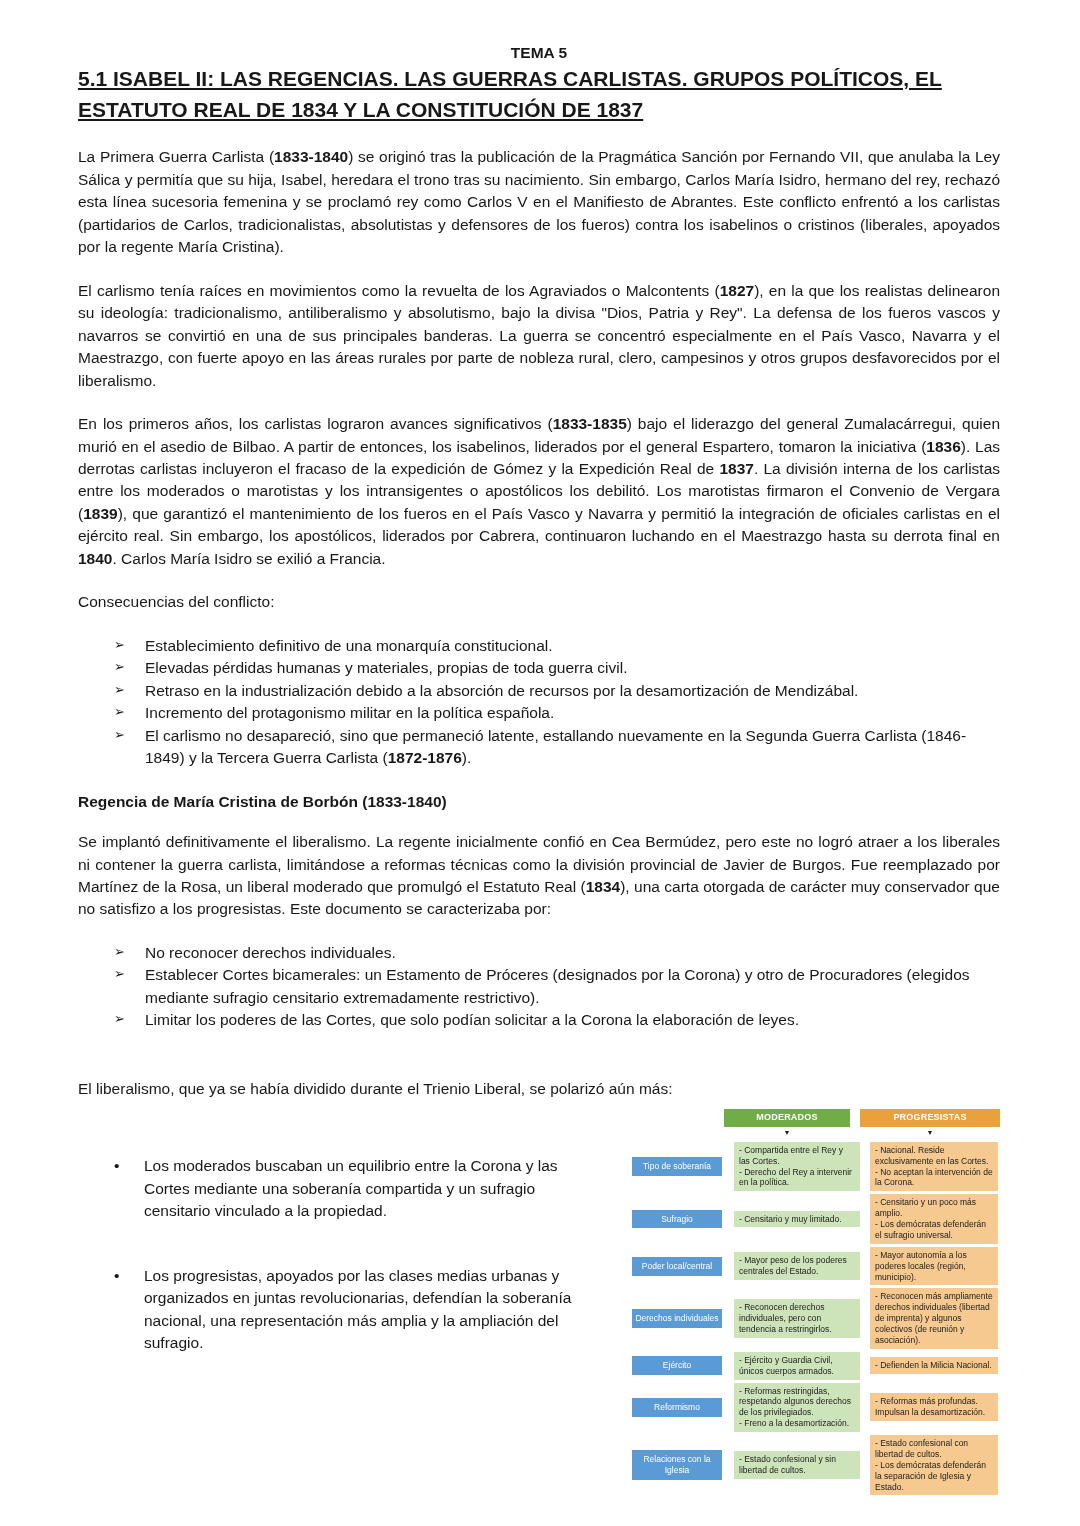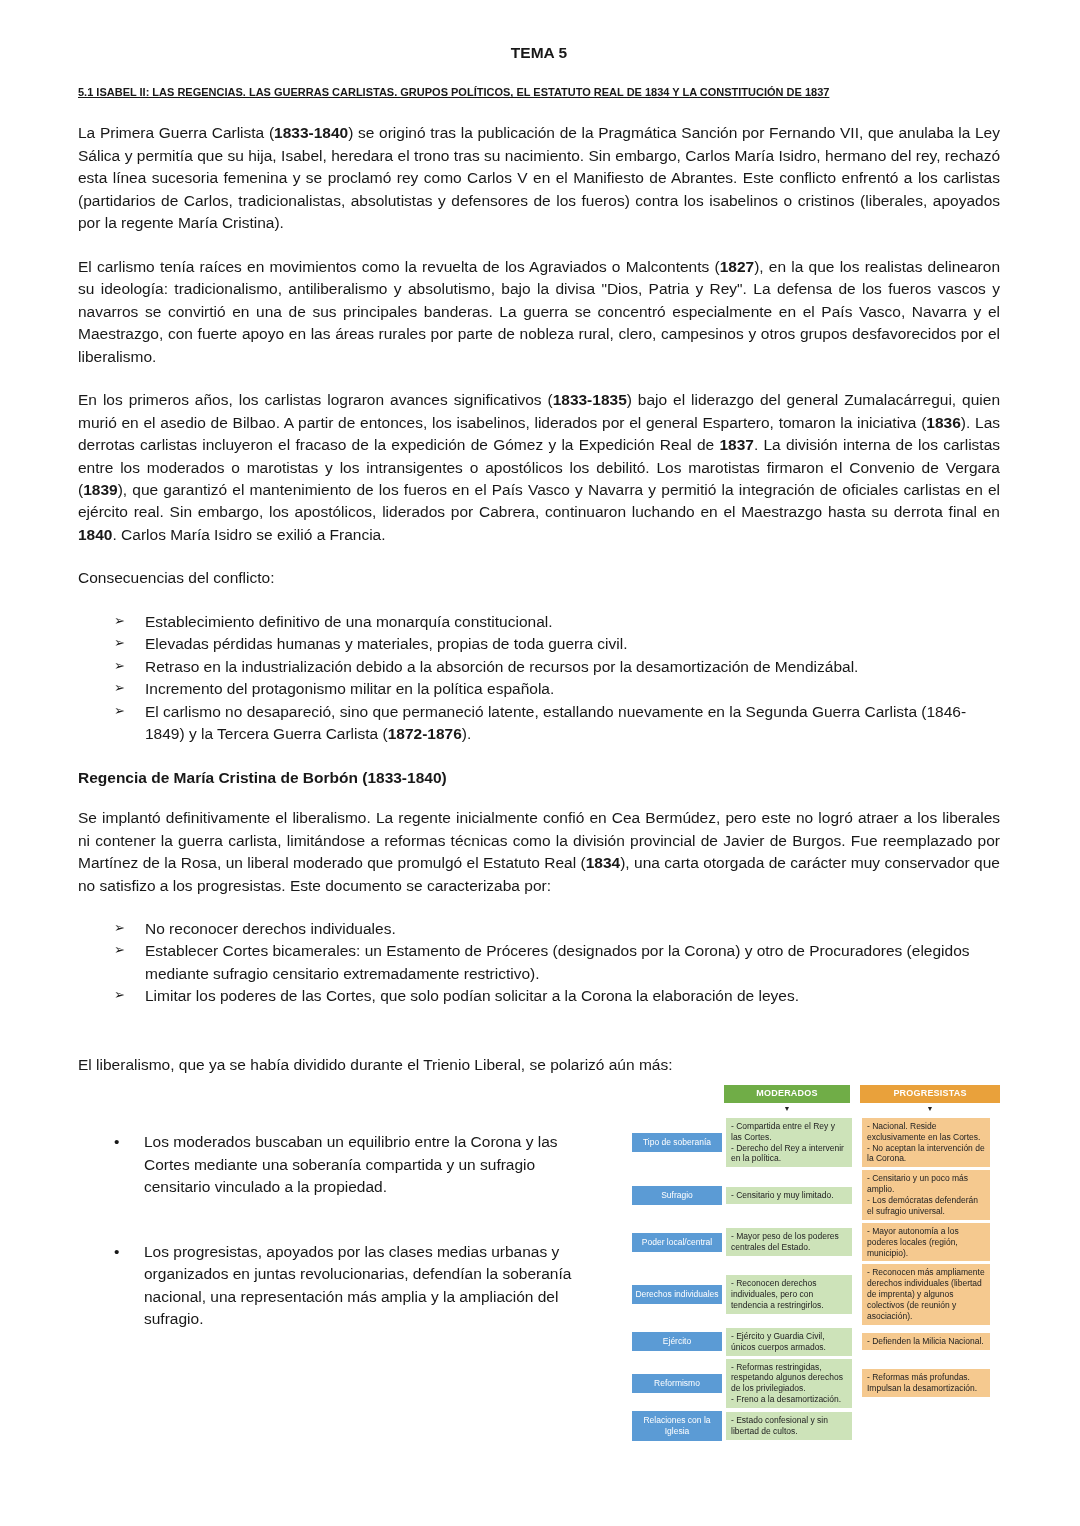--- a/index.html
+++ b/index.html
@@ -8,25 +8,25 @@
     height:1526px;
     background:#ffffff;
     color:#181818;
     font-family:"Liberation Sans", sans-serif;
     font-size:15.5px;
     line-height:1.45;
     overflow:hidden;
   }
   .page { padding:42px 80px 0 78px; }
 
-  .doc-title { text-align:center; font-weight:bold; margin-bottom:21px; }
+  .doc-title { text-align:center; font-weight:bold; }
   .doc-title div { line-height:1.45; }
 
   .section-heading {
-    font-size:11px;
+    font-size:21px;
     font-weight:bold;
     text-decoration:underline;
     margin-bottom:21px;
     line-height:1.45;
   }
 
   .para { text-align:justify; margin-bottom:21px; }
   .para b, .li-text b { font-weight:bold; }
 
   .sub-heading { font-size:15.5px; font-weight:bold; margin-bottom:18px; }
@@ -62,21 +62,21 @@
   .t-head.prog { width:140px; flex:none; margin-left:10px; background:var(--header-progresistas,#e9a13b); }
   .t-arrow { text-align:center; font-size:7px; color:#222; }
   .t-arrow.mod  { width:126px; flex:none; margin-left:2px; }
   .t-arrow.prog { width:140px; flex:none; margin-left:10px; }
   .t-label {
     width:90px; flex:none;
     background:var(--label-blue,#5b9bd5); color:#ffffff;
     text-align:center; padding:4px 0;
   }
   .t-cell { white-space:pre-line; padding:3px 5px; }
-  .t-cell.mod  { width:126px; flex:none; margin-left:4px;  background:var(--cell-green,#cde3b9); }
+  .t-cell.mod  { width:126px; flex:none; margin-left:12px;  background:var(--cell-green,#cde3b9); }
   .t-cell.prog { width:128px; flex:none; margin-left:10px; background:var(--cell-orange,#f5c98f); }
 </style>
 </head>
 <body>
 
 <div class="page">
 
   <header class="doc-title">
     <div>TEMA 5</div>
   </header>
@@ -199,20 +199,22 @@
         <div class="t-row">
           <div class="t-label">Reformismo</div>
           <div class="t-cell mod">- Reformas restringidas, respetando algunos derechos de los privilegiados.
 - Freno a la desamortización.</div>
           <div class="t-cell prog">- Reformas más profundas. Impulsan la desamortización.</div>
         </div>
 
         <div class="t-row">
           <div class="t-label">Relaciones con la Iglesia</div>
           <div class="t-cell mod">- Estado confesional y sin libertad de cultos.</div>
+          <div class="t-cell prog">- Estado confesional con libertad de cultos.
+- Los demócratas defenderán la separación de Iglesia y Estado.</div>
         </div>
 
       </div>
     </div>
 
   </div>
 
 </div>
 
 </body></html>

